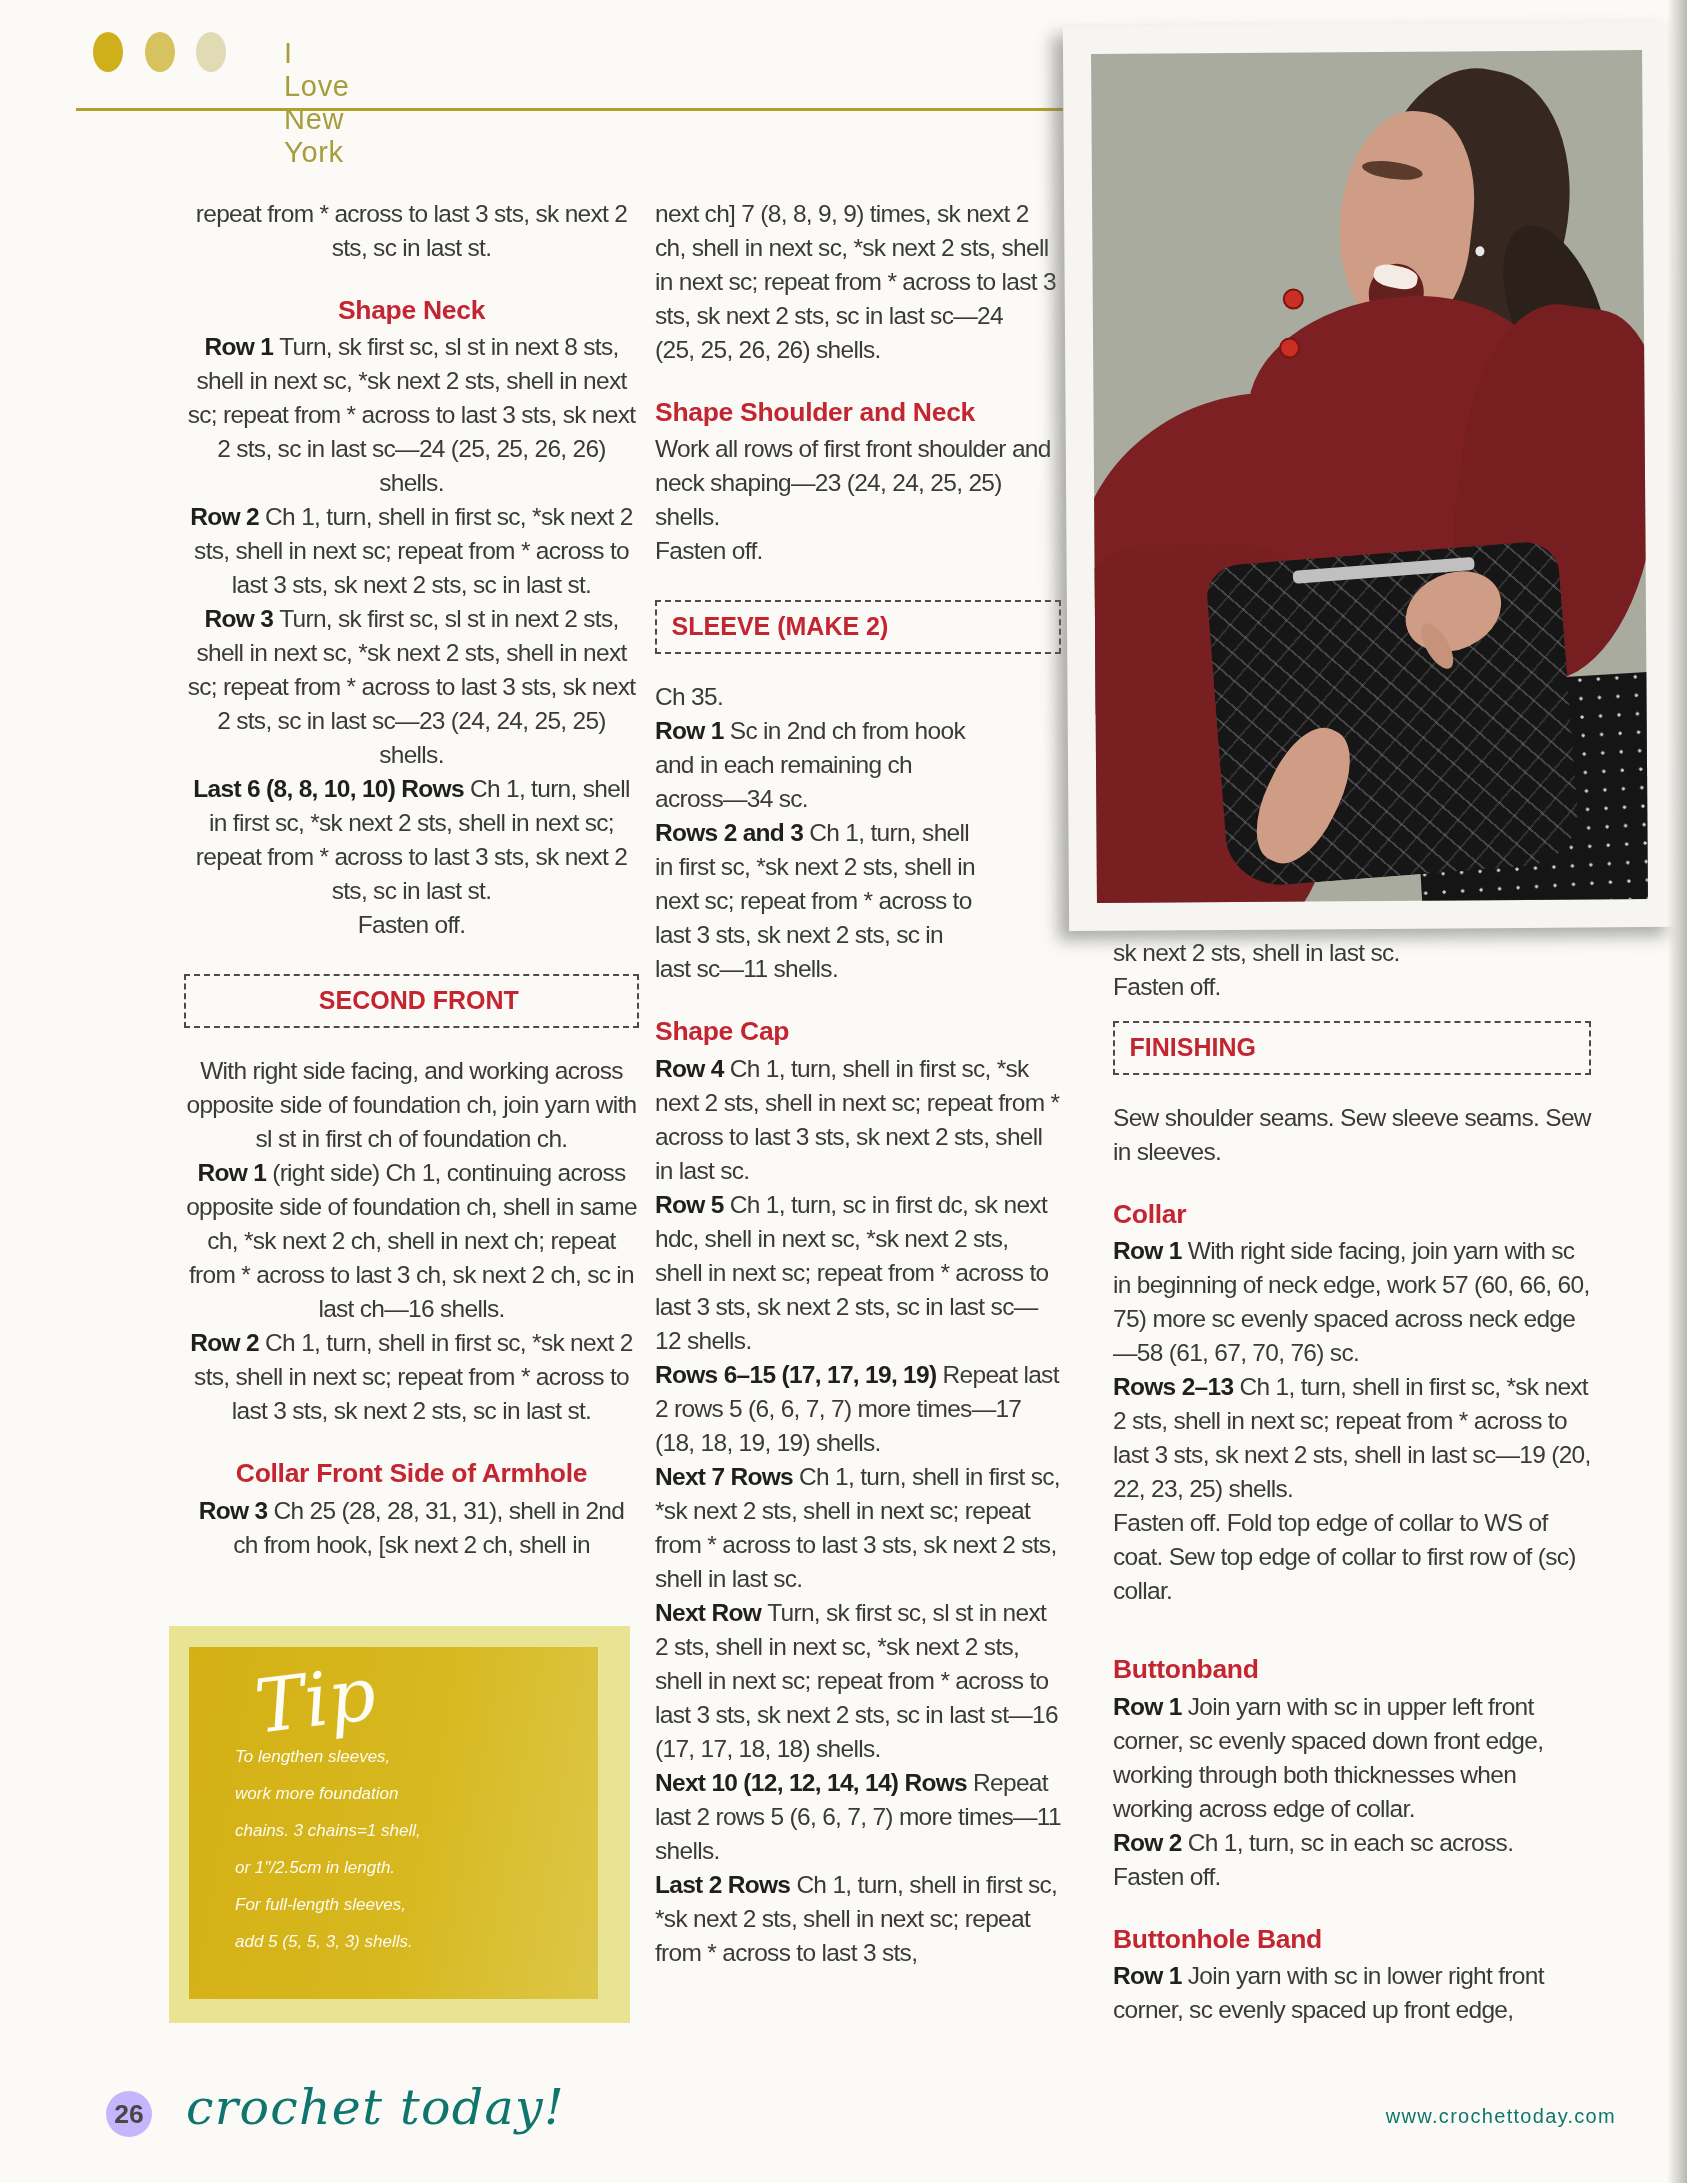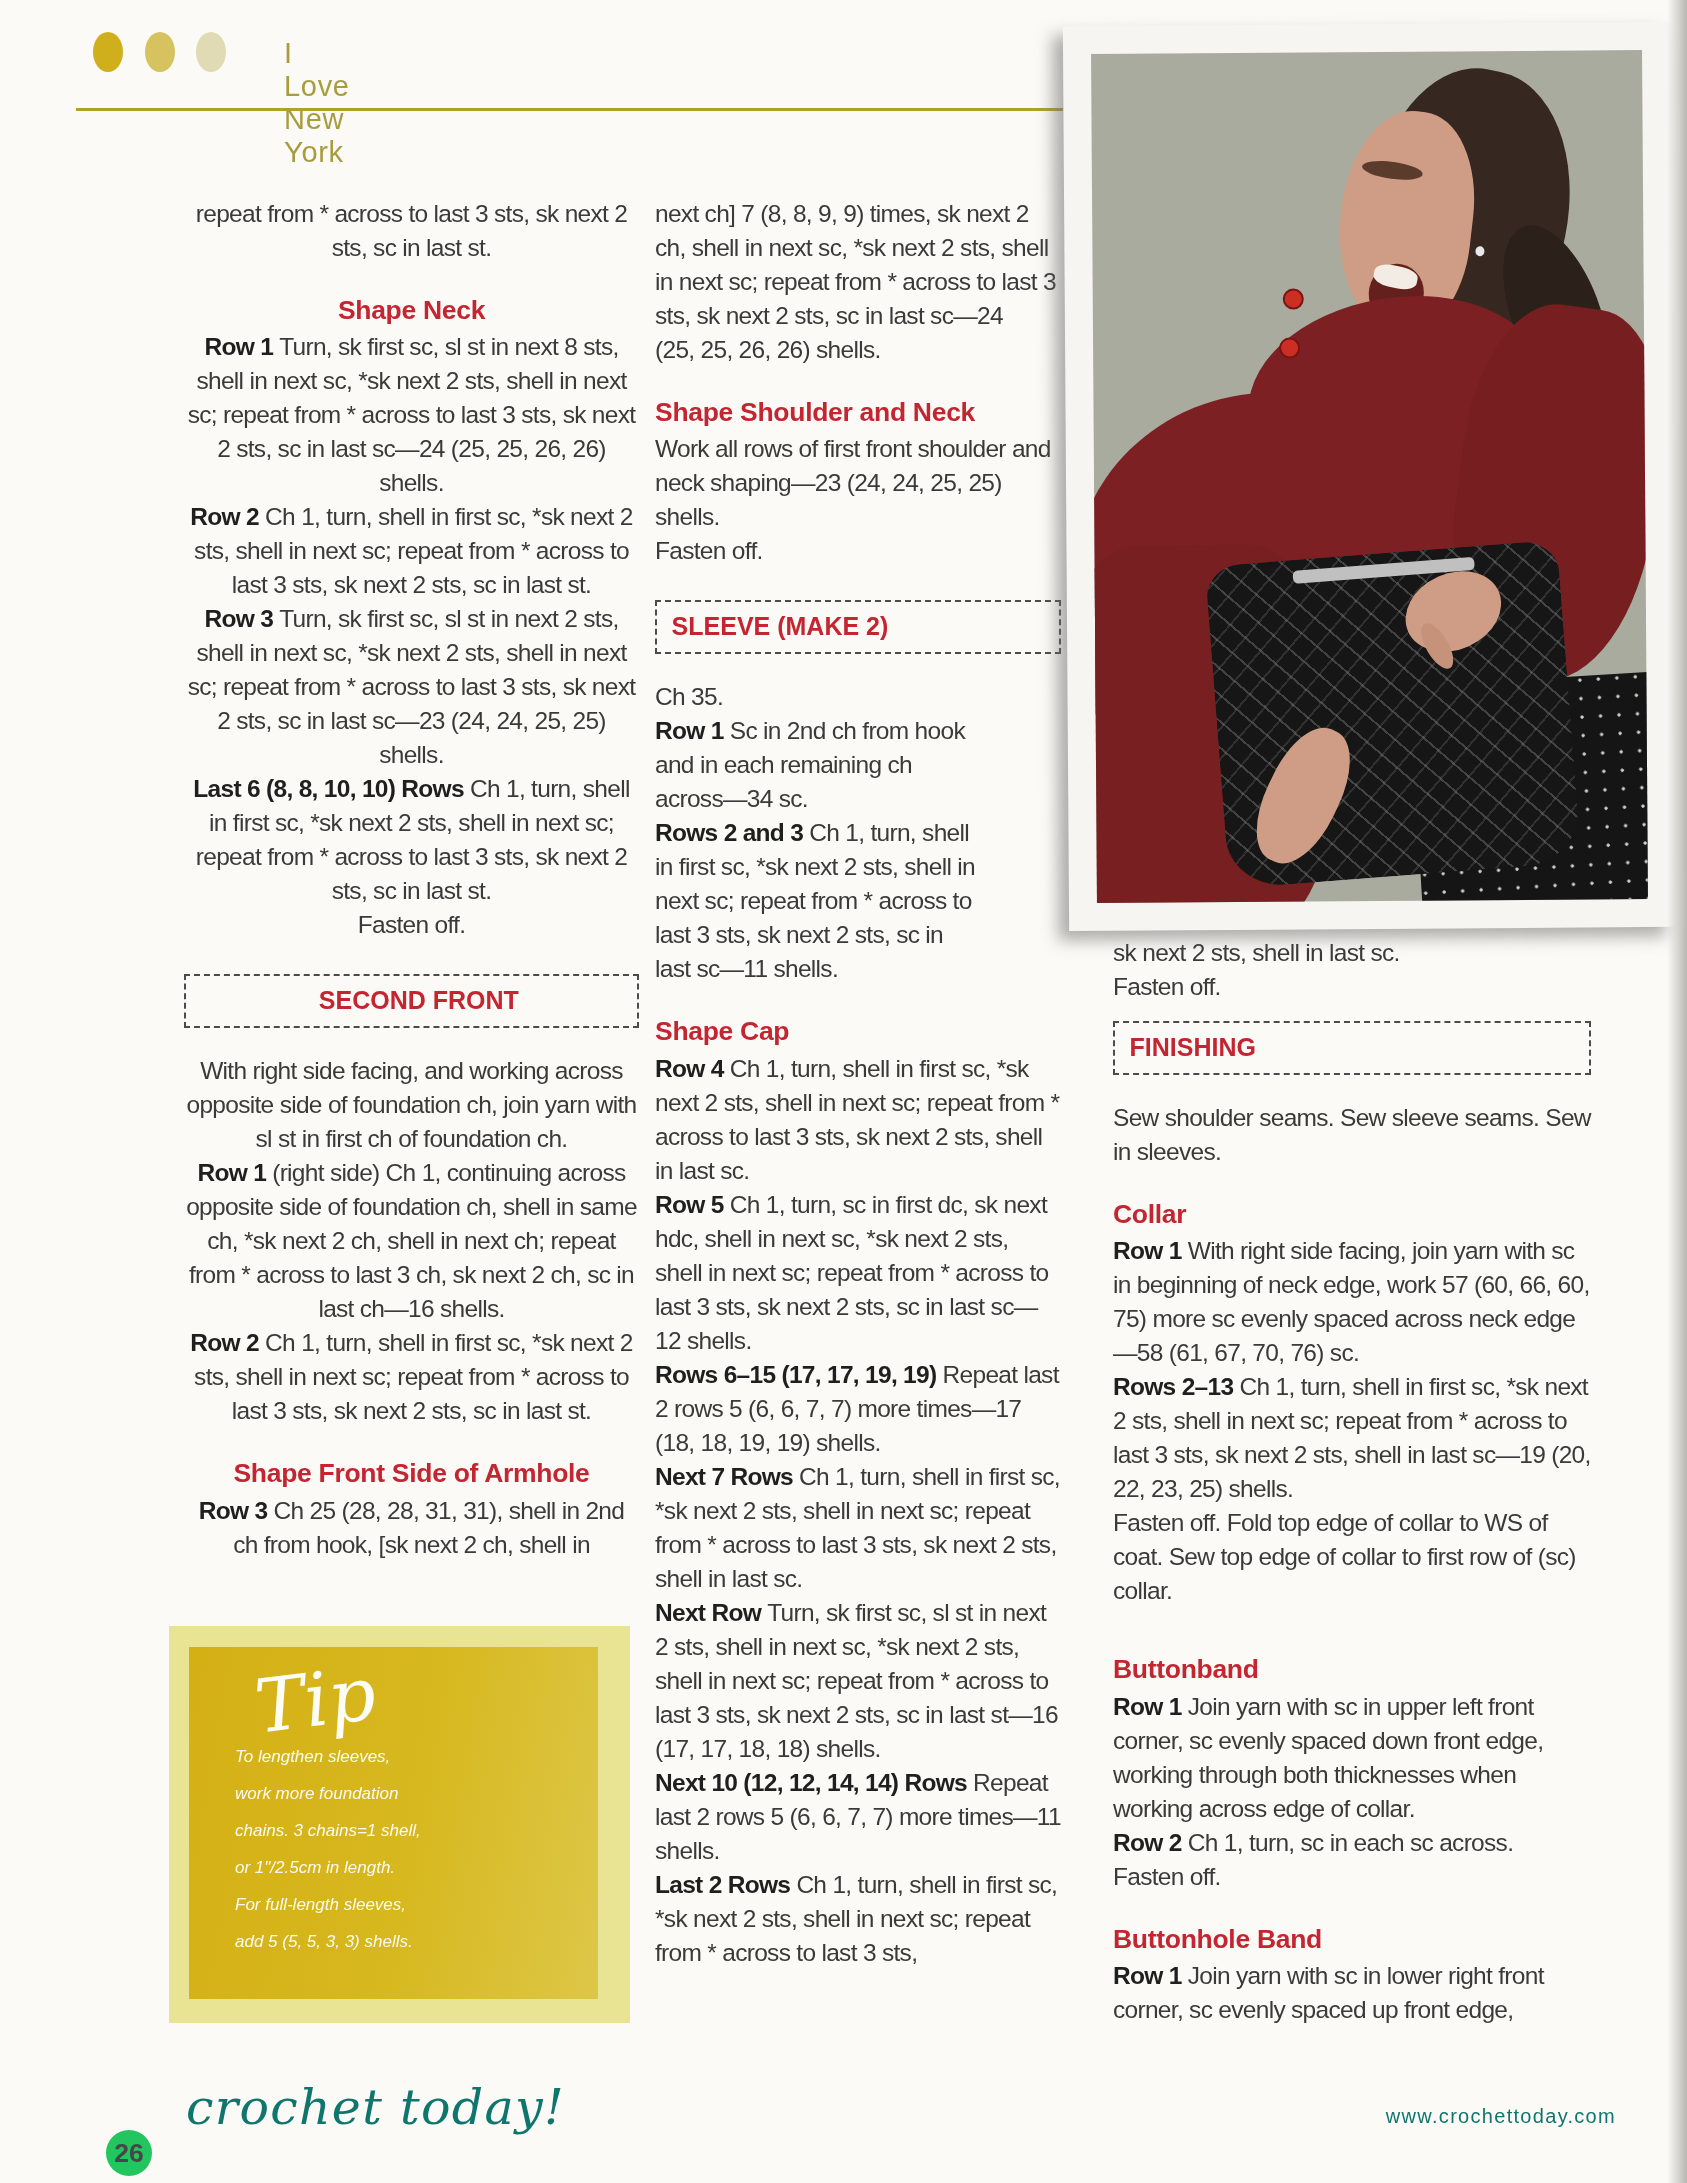--- a/index.html
+++ b/index.html
@@ -99,23 +99,23 @@
   .ph-clasp{left:36%;top:60.3%;width:33%;height:1.5%;background:#c0c0c0;border-radius:5.3px;transform:rotate(-4deg);}
   .ph-hand{left:56%;top:61.5%;width:18%;height:9%;background:#cf9d85;border-radius:50%;transform:rotate(-24deg);}
   .ph-thumb{left:60%;top:67%;width:4%;height:6%;background:#c6927a;border-radius:50%;transform:rotate(-30deg);}
   .ph-hand2{left:31%;top:79%;width:13%;height:17%;background:#cf9d85;border-radius:46%;transform:rotate(26deg);}
   .ph-btn{width:21px;height:21px;background:#cb2e23;border:2.6px solid #7a1413;border-radius:50%;box-sizing:border-box;}
   .ph-btn1{left:34.5%;top:27.8%;}
   .ph-btn2{left:33.8%;top:33.6%;}
   
   .page-circle{
     position:absolute;left:106px;top:2091px;width:46px;height:46px;
-    border-radius:50%;background:#22c55e;
+    border-radius:50%;background:#c4b5fd;
     display:flex;align-items:center;justify-content:center;
-    font-size:26.5px;font-weight:bold;color:#474747;margin-top:39px;
+    font-size:26.5px;font-weight:bold;color:#474747;
   }
   .mag-logo{
     position:absolute;left:186px;top:2079px;
     font-family:"DejaVu Serif",serif;font-style:italic;
     font-size:49px;color:#0f766e;letter-spacing:1.3px;
   }
   .website{
     position:absolute;right:71px;top:2105px;
     font-size:20px;color:#0f766e;letter-spacing:1.3px;
   }
@@ -141,21 +141,21 @@
     <h3 class="sec-heading">Shape Neck</h3>
     <p class="body-para"><strong>Row 1 </strong>Turn, sk first sc, sl st in next 8 sts, shell in next sc, *sk next 2 sts, shell in next sc; repeat from * across to last 3 sts, sk next 2 sts, sc in last sc—24 (25, 25, 26, 26) shells.</p>
     <p class="body-para"><strong>Row 2 </strong>Ch 1, turn, shell in first sc, *sk next 2 sts, shell in next sc; repeat from * across to last 3 sts, sk next 2 sts, sc in last st.</p>
     <p class="body-para"><strong>Row 3 </strong>Turn, sk first sc, sl st in next 2 sts, shell in next sc, *sk next 2 sts, shell in next sc; repeat from * across to last 3 sts, sk next 2 sts, sc in last sc—23 (24, 24, 25, 25) shells.</p>
     <p class="body-para"><strong>Last 6 (8, 8, 10, 10) Rows </strong>Ch 1, turn, shell in first sc, *sk next 2 sts, shell in next sc; repeat from * across to last 3 sts, sk next 2 sts, sc in last st.</p>
     <p class="body-para">Fasten off.</p>
     <div class="dashed-box"><span>SECOND FRONT</span></div>
     <p class="body-para">With right side facing, and working across opposite side of foundation ch, join yarn with sl st in first ch of foundation ch.</p>
     <p class="body-para"><strong>Row 1 </strong>(right side) Ch 1, continuing across opposite side of foundation ch, shell in same ch, *sk next 2 ch, shell in next ch; repeat from * across to last 3 ch, sk next 2 ch, sc in last ch—16 shells.</p>
     <p class="body-para"><strong>Row 2 </strong>Ch 1, turn, shell in first sc, *sk next 2 sts, shell in next sc; repeat from * across to last 3 sts, sk next 2 sts, sc in last st.</p>
-    <h3 class="sec-heading">Shape Front Side of Armhole</h3>
+    <h3 class="sec-heading">Collar Front Side of Armhole</h3>
     <p class="body-para"><strong>Row 3 </strong>Ch 25 (28, 28, 31, 31), shell in 2nd ch from hook, [sk next 2 ch, shell in</p>
   </div>
 <div class="col col2">
     <p class="body-para">next ch] 7 (8, 8, 9, 9) times, sk next 2 ch, shell in next sc, *sk next 2 sts, shell in next sc; repeat from * across to last 3 sts, sk next 2 sts, sc in last sc—24</p>
     <p class="body-para">(25, 25, 26, 26) shells.</p>
     <h3 class="sec-heading">Shape Shoulder and Neck</h3>
     <p class="body-para">Work all rows of first front shoulder and neck shaping—23 (24, 24, 25, 25) shells.</p>
     <p class="body-para">Fasten off.</p>
     <div class="dashed-box"><span>SLEEVE (MAKE 2)</span></div>
     <p class="body-para narrow">Ch 35.</p>

